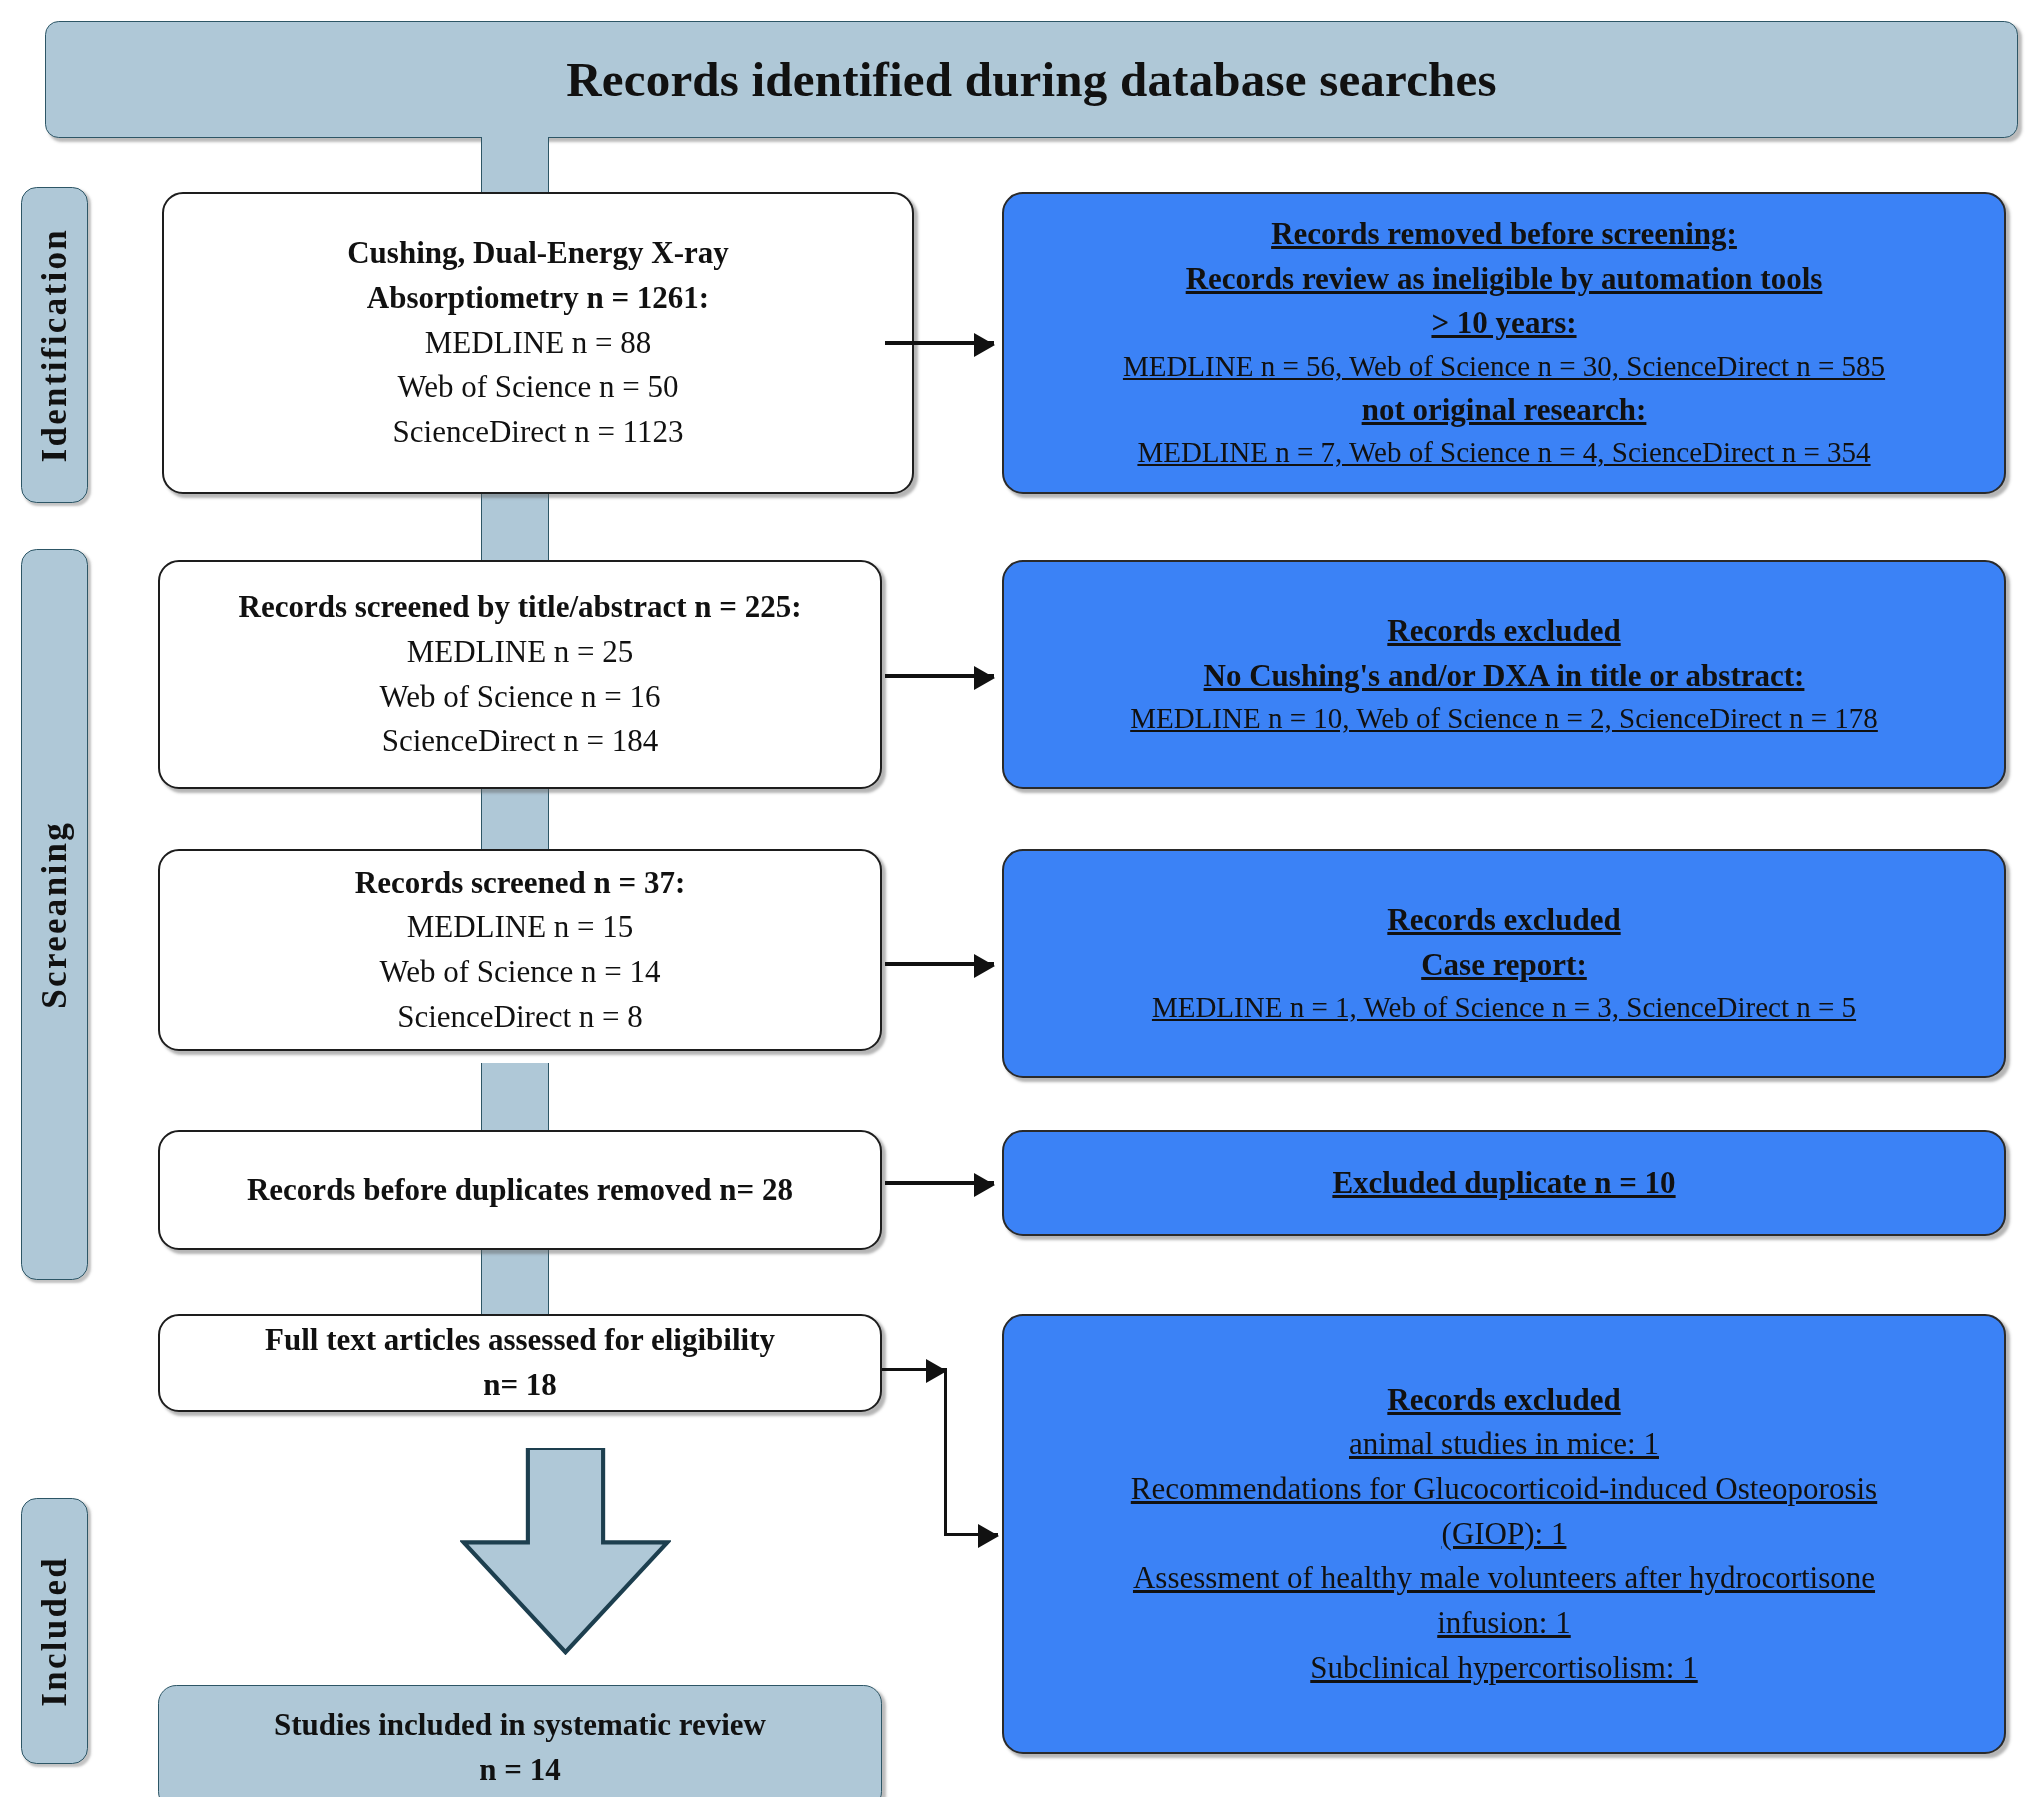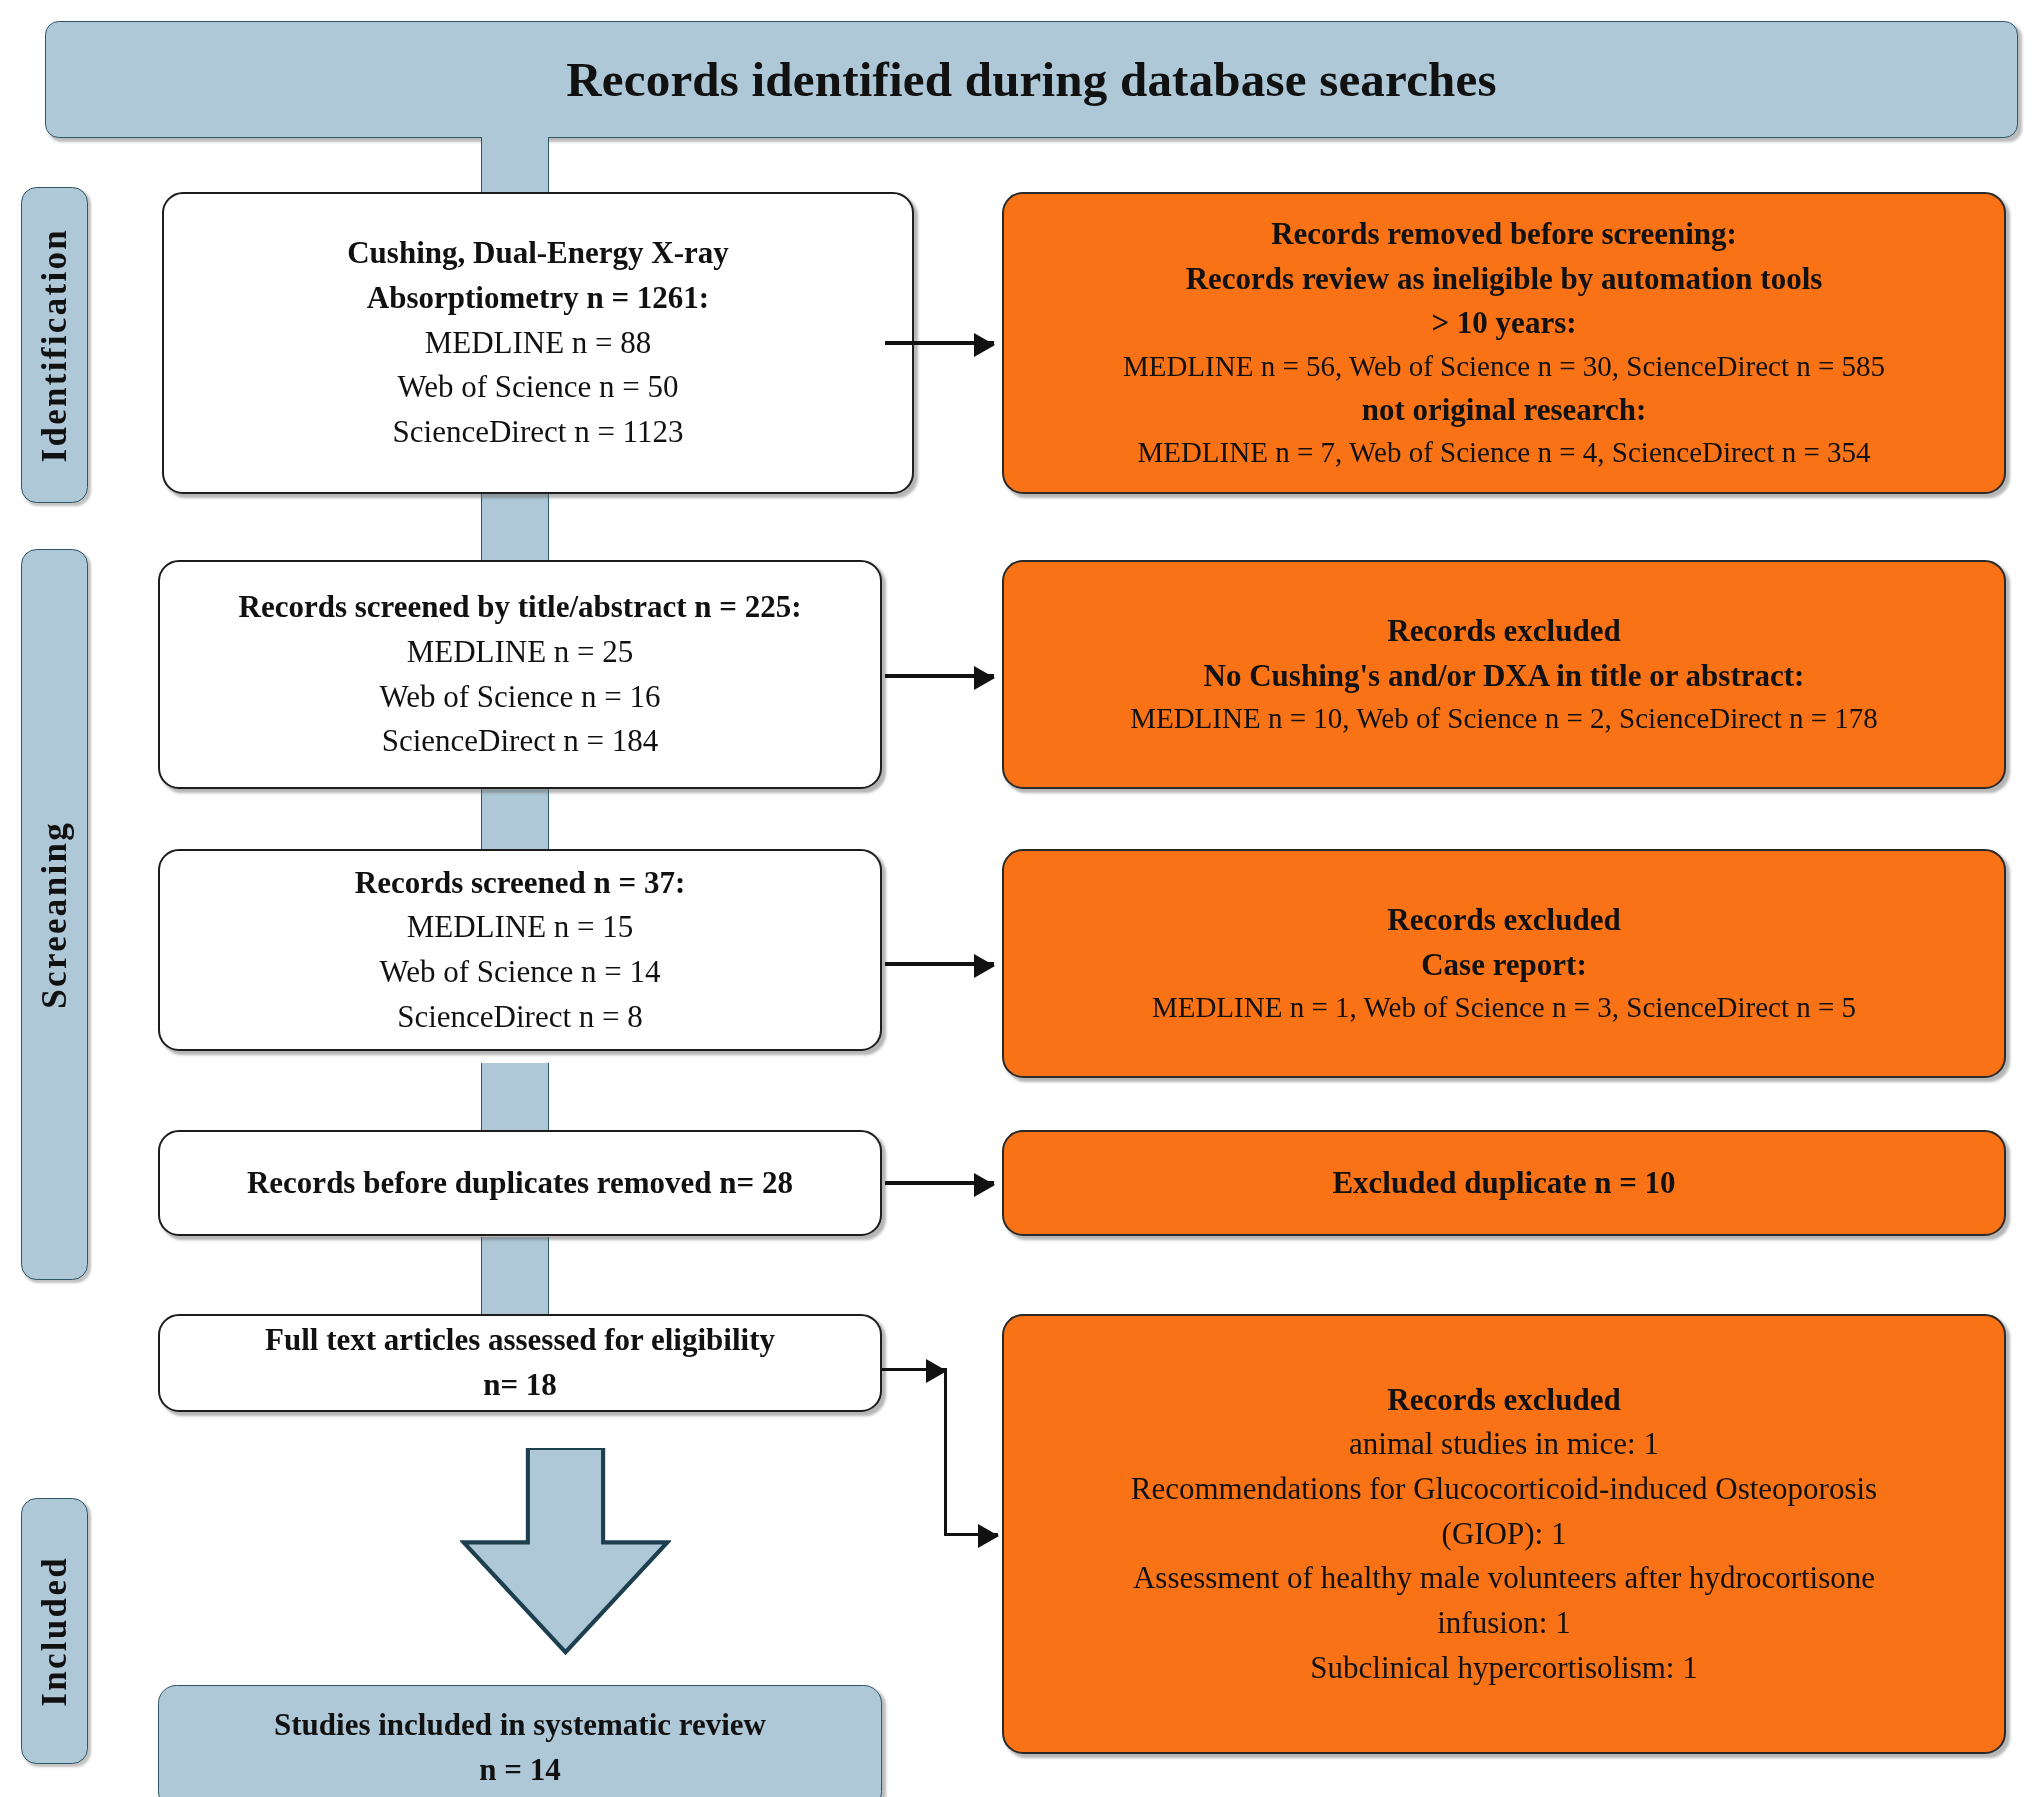--- a/index.html
+++ b/index.html
@@ -29,22 +29,23 @@
     background: #ffffff;
     box-shadow: 3.2px 3.2px 2.7px rgba(90,90,90,0.45);
     display: flex;
     flex-direction: column;
     align-items: center;
     justify-content: center;
     text-align: center;
     padding: 16px 12px;
   }
   .rbox.grey {
-    background: #f97316;
+    background: #3b82f6;
     border-color: #2a2a2a;
+    text-decoration: underline;
   }
   .rbox.blue {
     background: #afc8d7;
     border: 1.8px solid #2d5666;
     box-shadow: 3.2px 3.2px 2.7px rgba(120,120,120,0.5);
   }
 
   
   #header-band {
     left: 45px;
@@ -196,21 +197,21 @@
   </div>
 
   <div class="harrow" style="left:885px; top:962px; width:109px;"></div>
 
   <div class="rbox grey" style="left:1002px; top:849px; width:1004px; height:229px;">
     <div class="ln b">Records excluded</div>
     <div class="ln b">Case report:</div>
     <div class="ln sm">MEDLINE n = 1, Web of Science n = 3, ScienceDirect n = 5</div>
   </div>
 
-  <div class="rbox" style="left:158px; top:1130px; width:724px; height:106px;align-items:center;">
+  <div class="rbox" style="left:158px; top:1130px; width:724px; height:120px;align-items:center;">
     <div class="ln b">Records before duplicates removed  n= 28</div>
   </div>
 
   <div class="harrow" style="left:885px; top:1181px; width:109px;"></div>
 
   <div class="rbox grey" style="left:1002px; top:1130px; width:1004px; height:106px;">
     <div class="ln b">Excluded duplicate n = 10</div>
   </div>
 
   <div class="rbox" style="left:158px; top:1314px; width:724px; height:98px;">

